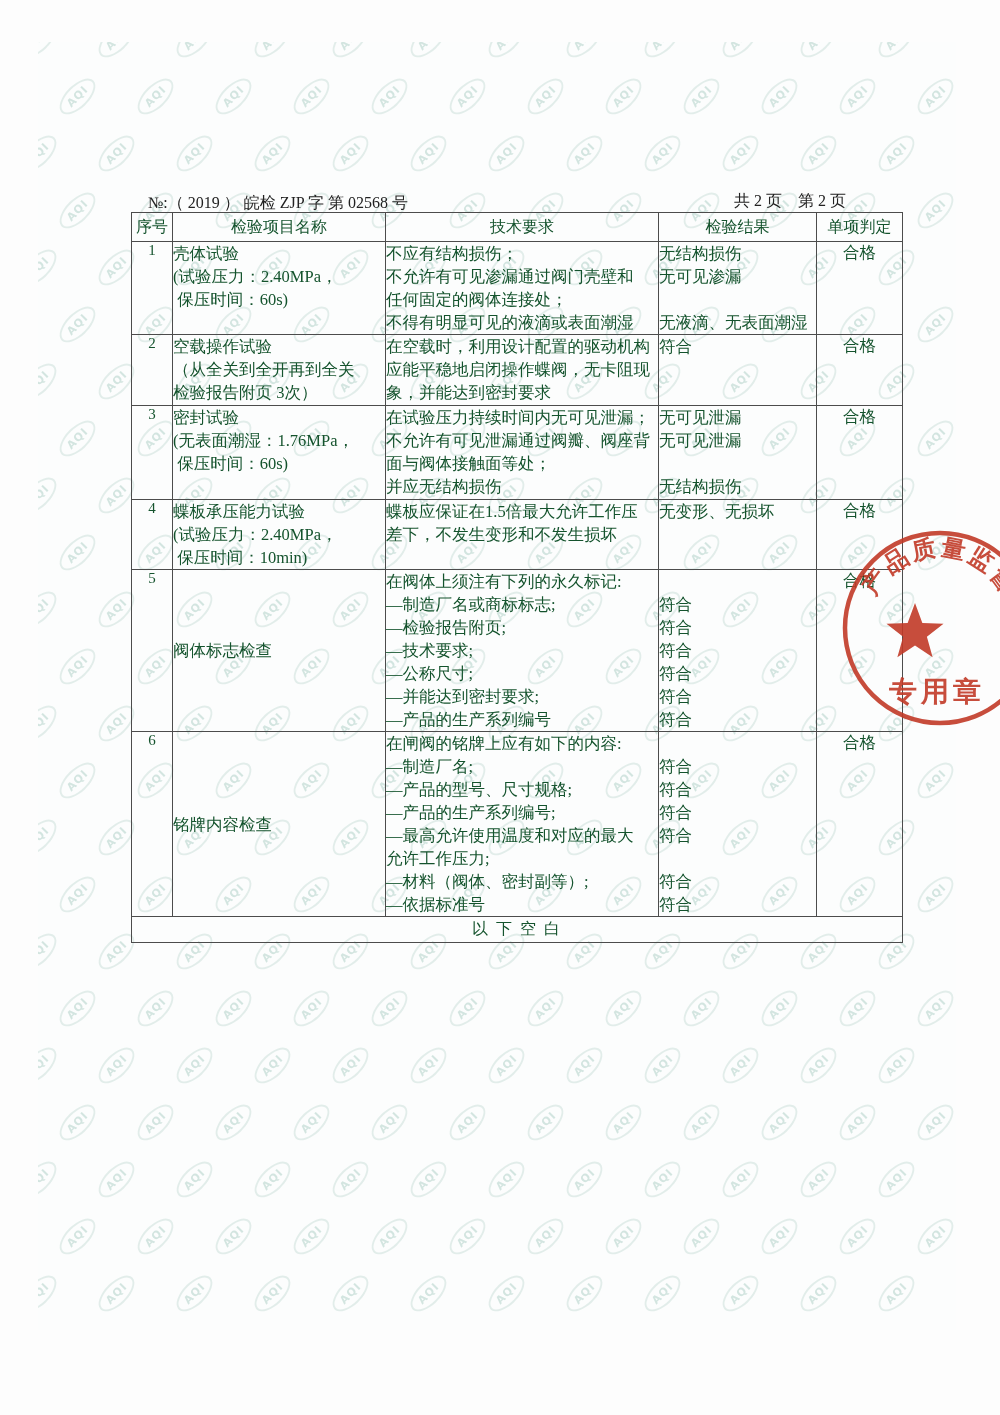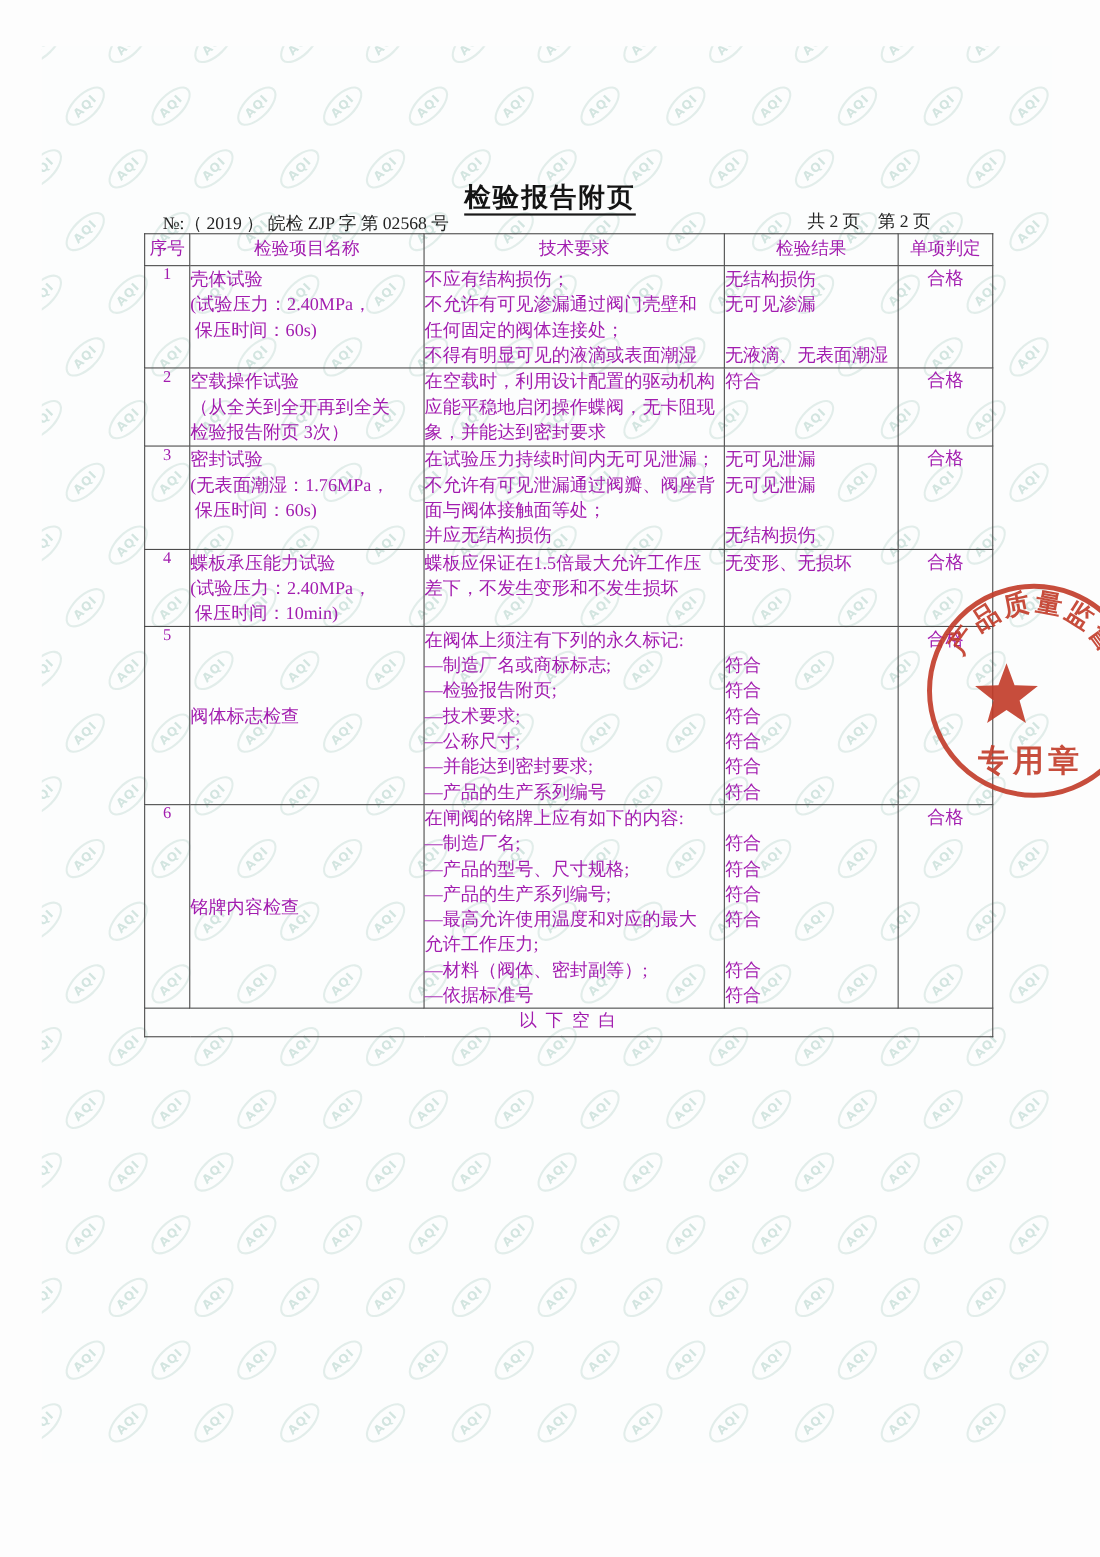--- a/index.html
+++ b/index.html
@@ -34,21 +34,21 @@
     font-family:"Liberation Sans","DejaVu Sans",sans-serif;
     font-size:24px; font-weight:bold; letter-spacing:2px;
     border-bottom:2px solid #1a1a1a; padding-bottom:1px; color:#141414;
   }
   .report-no { position:absolute; top:193px; left:148px; font-size:16px; color:#222; }
   .page-count { position:absolute; top:191px; left:0; width:846px; text-align:right; font-size:16px; color:#222; }
 
   
   table.report {
     position:absolute; top:212px; left:131px; width:772px;
-    border-collapse:collapse; table-layout:fixed; font-size:16.5px; color:#a21caf;
+    border-collapse:collapse; table-layout:fixed; font-size:16.5px; color:#14532d;
   }
   table.report th, table.report td { border:1px solid #4c4c4c; vertical-align:top; padding:0; }
   table.report thead th {
     height:28px; text-align:center; font-weight:normal; font-size:16px; line-height:28px;
   }
   td.c-no  { text-align:center; vertical-align:middle; font-size:15px; }
   td.c-item{ padding:3px 2px 0 12px; }
   td.c-item.vmid { vertical-align:middle; padding-top:0; }
   td.c-req { padding:3px 2px 0 14px; }
   td.c-res { padding:3px 2px 0 11px; }
@@ -365,23 +365,20 @@
       <span class="wm" style="color: rgb(198, 221, 215); left: 485px; top: 1297px;">AQI</span>
       <span class="wm" style="color: rgb(198, 221, 215); left: 563px; top: 1297px;">AQI</span>
       <span class="wm" style="color: rgb(198, 221, 215); left: 641px; top: 1297px;">AQI</span>
       <span class="wm" style="color: rgb(198, 221, 215); left: 719px; top: 1297px;">AQI</span>
       <span class="wm" style="color: rgb(198, 221, 215); left: 797px; top: 1297px;">AQI</span>
       <span class="wm" style="color: rgb(198, 221, 215); left: 875px; top: 1297px;">AQI</span>
     </div>
 
   <div class="content">
 
-    <div class="subtitle-wrap">
-      <span class="subtitle">检验报告附页</span>
-    </div>
 
     <div class="report-no">№:（ 2019 ） 皖检 ZJP 字 第 02568 号</div>
     <div class="page-count">共 2 页　第 2 页</div>
 
     <table class="report">
       <colgroup>
         <col style="width:41px">
           <col style="width:213px">
           <col style="width:273px">
         <col style="width:158px">

